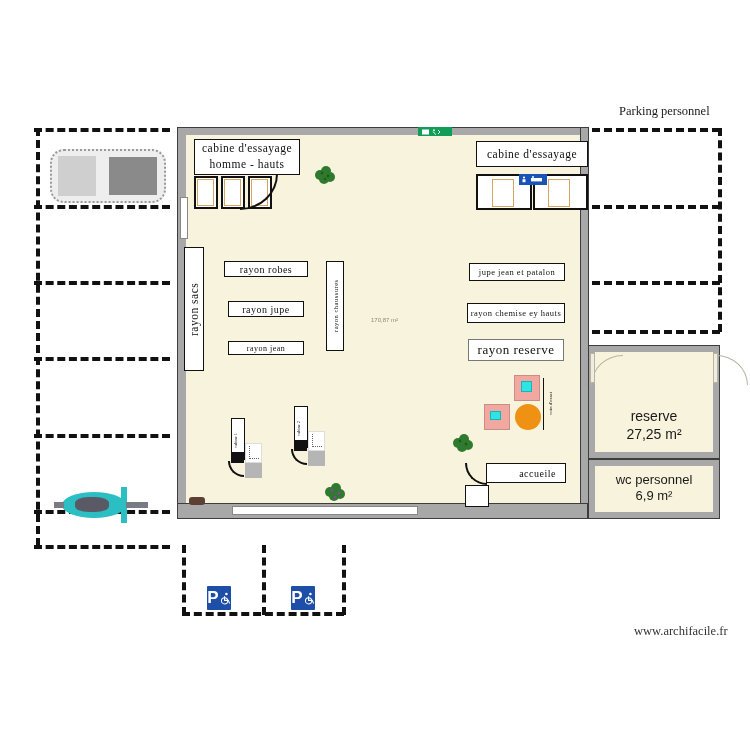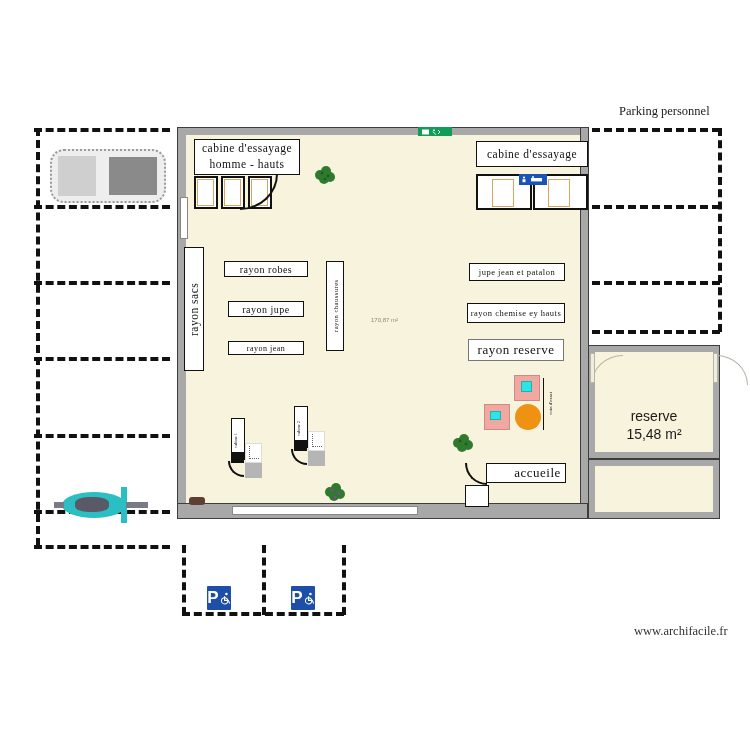--- a/index.html
+++ b/index.html
@@ -391,27 +391,31 @@
     </div>
     <div class="black-sq" style="left:294px;top:440px;width:13px;height:11px;"></div>
     <div class="quarter" style="left:291px;top:449px;width:16px;height:16px;"></div>
     <div class="grey-sq" style="left:308px;top:451px;width:17px;height:15px;"></div>
     <div class="rack" style="left:308px;top:431px;width:17px;height:20px;border-color:#ddd;"></div>
     <div class="abs" style="left:312px;top:434px;width:9px;height:12px;border-left:1px dotted #666;border-bottom:1px dotted #666;"></div>
   </div>
 
   <div class="abs" style="left:189px;top:497px;width:16px;height:8px;background:#5c4033;border-radius:3px;"></div>
 
-  <div class="lbl" style="left:486px;top:463px;width:80px;height:20px;font-size:13px;padding-left:23px;">
+  <div class="lbl" style="left:486px;top:463px;width:80px;height:20px;font-size:10px;padding-left:23px;">
       <span>accueile</span>
     </div>
   <div class="quarter" style="left:465px;top:463px;width:22px;height:22px;"></div>
   <div class="rack" style="left:465px;top:485px;width:24px;height:22px;"></div>
 
   <div class="roomtext" style="left:595px;top:381px;width:118px;font-size:14px;margin-top:27px;">
     <div>reserve</div>
-    <div>15,48 m²</div>
-  </div>
-
+    <div>27,25 m²</div>
+  </div>
+
+  <div class="roomtext" style="left:595px;top:472px;width:118px;font-size:13px;">
+    <div>wc personnel</div>
+    <div>6,9 m²</div>
+  </div>
 
   <div class="plaintext" style="left:634px;top:624px;font-size:12.5px;color:#333;">www.archifacile.fr</div>
 
 </div>
 
 </body></html>

